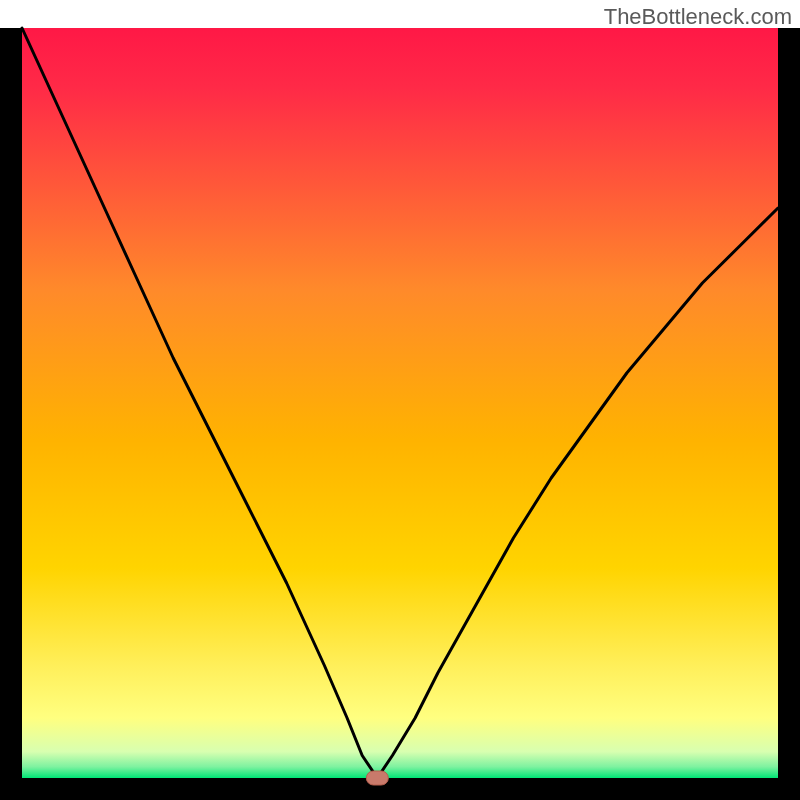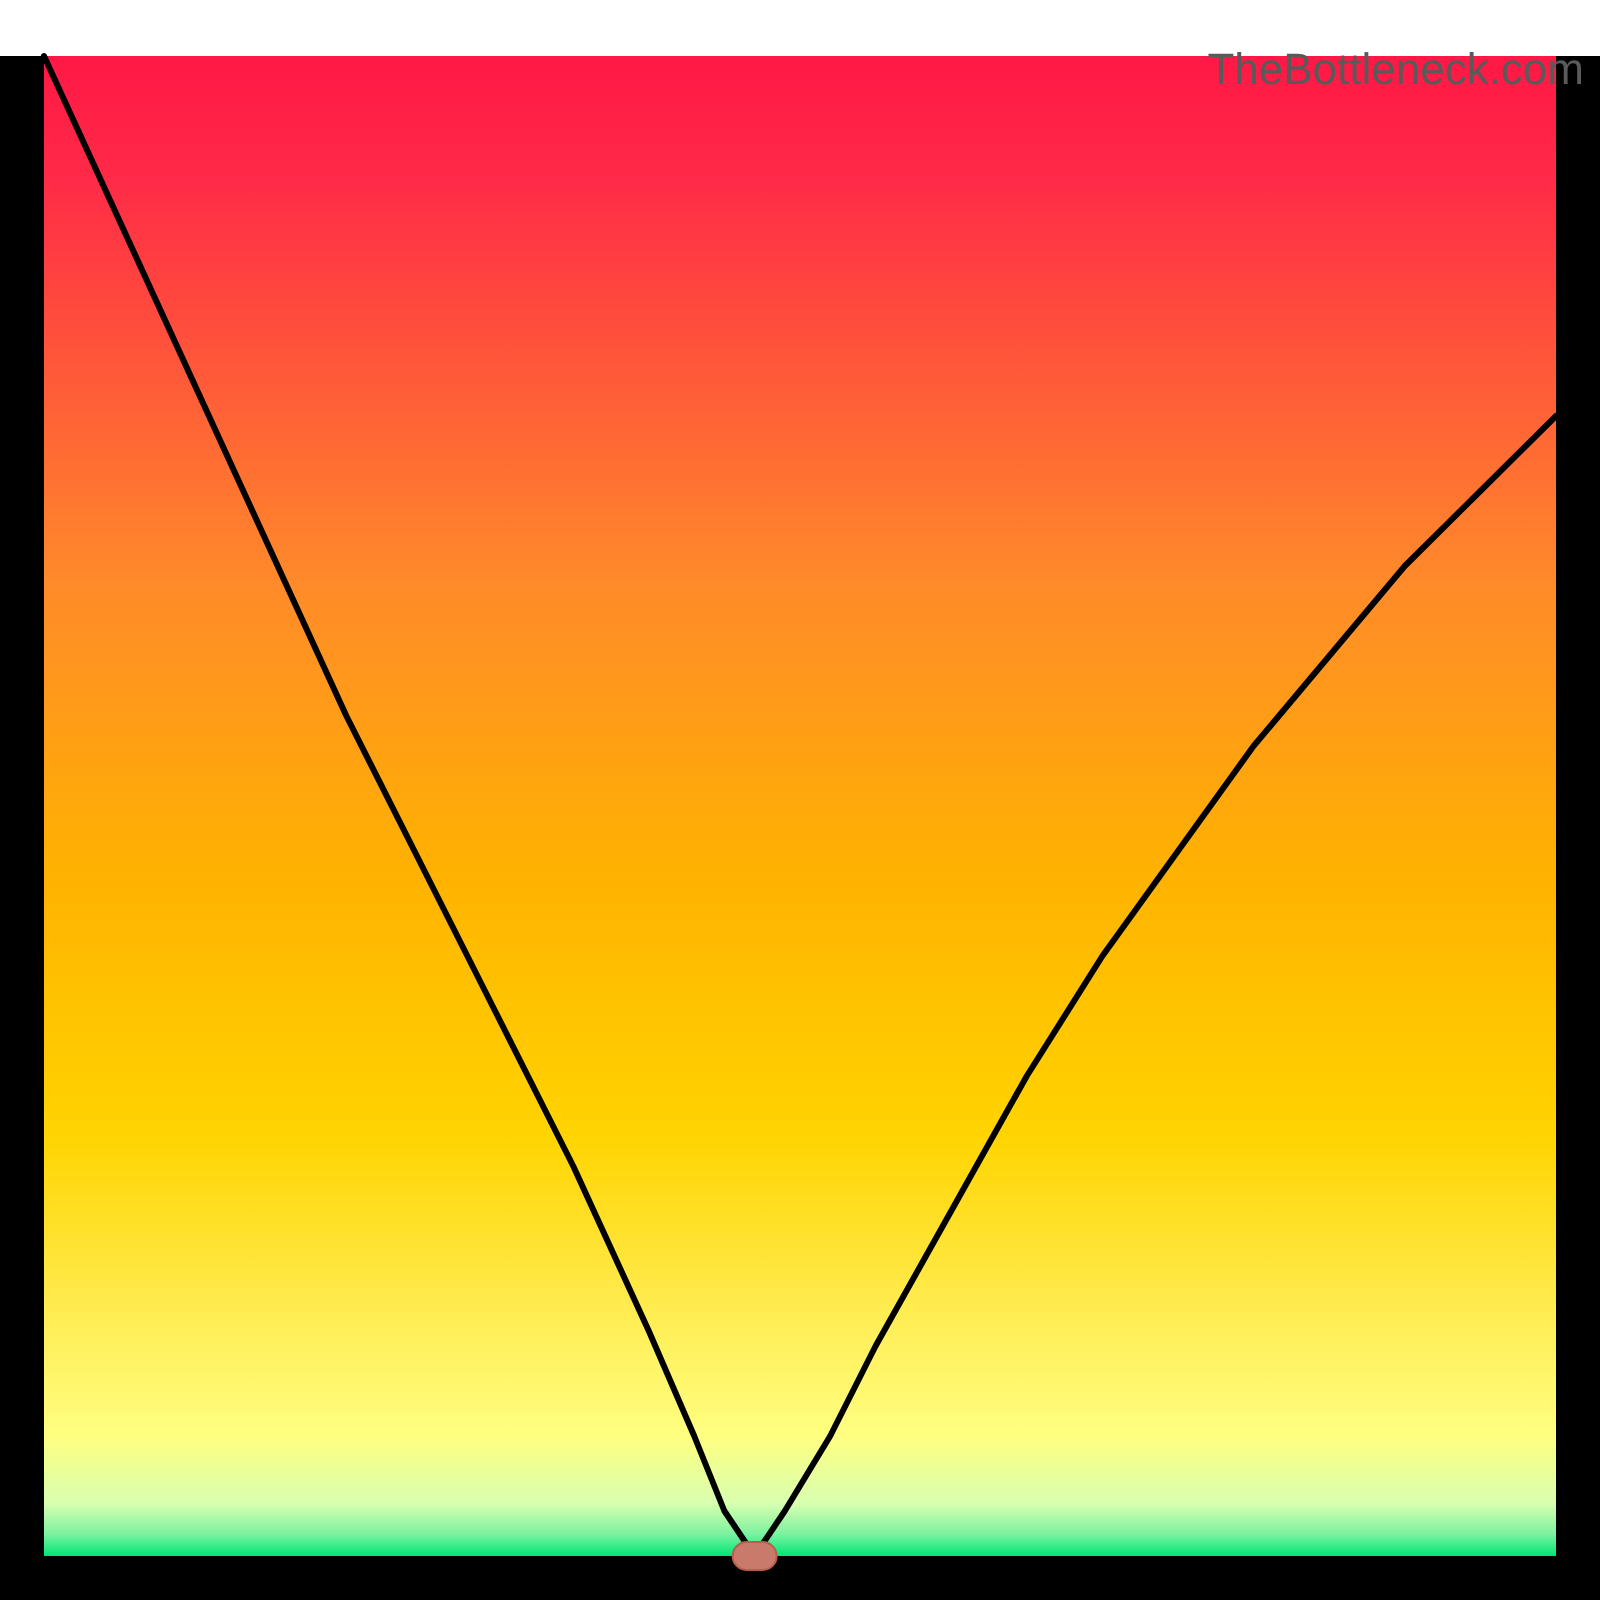--- a/index.html
+++ b/index.html
@@ -10,21 +10,21 @@
   .chart-container {
     width: 800px;
     height: 800px;
     position: relative;
   }
   svg {
     display: block;
   }
   .watermark {
     position: absolute;
-    top: 22px;
+    top: 4px;
     right: 8px;
     font-family: Arial, sans-serif;
     font-size: 22px;
     color: #5a5a5a;
     font-weight: 500;
   }
 </style>
 </head>
 <body>
 

